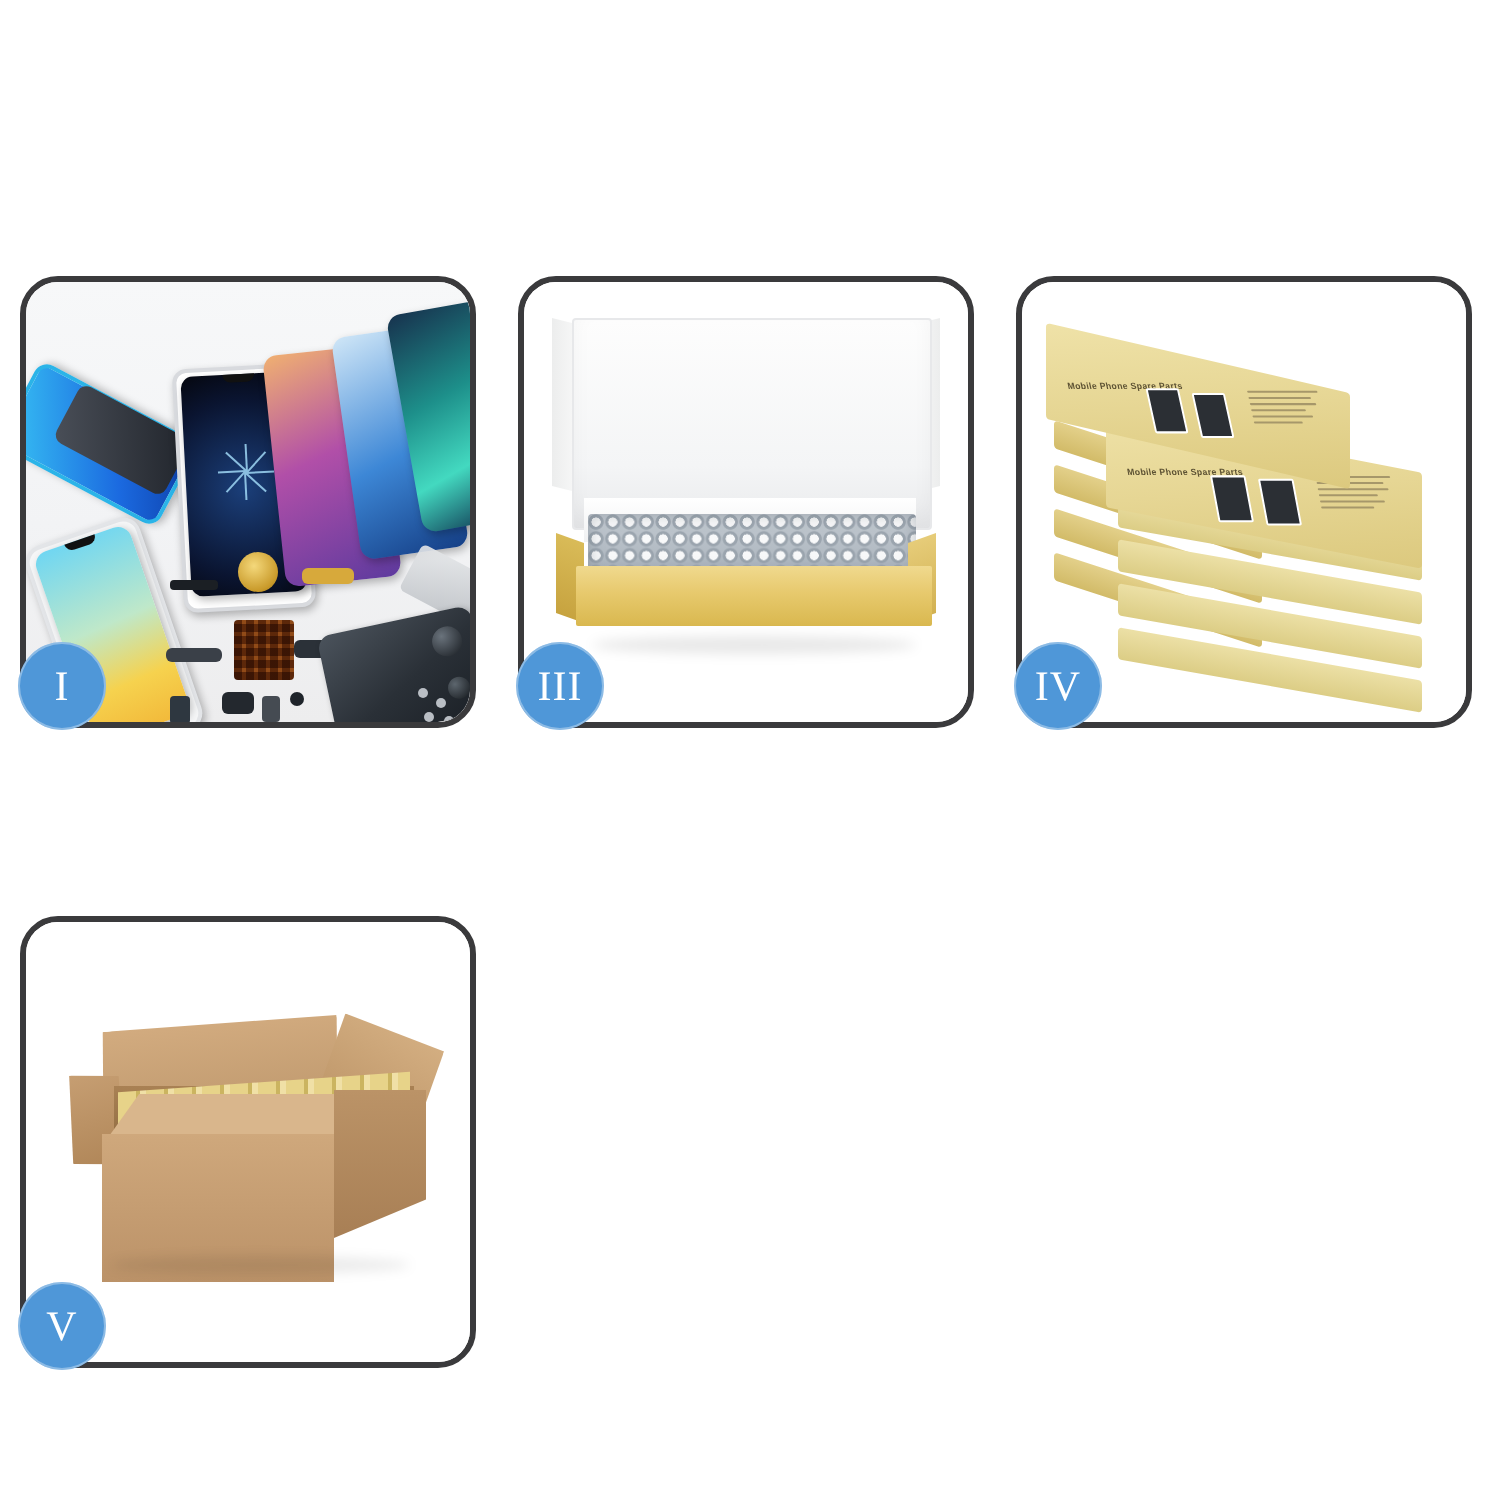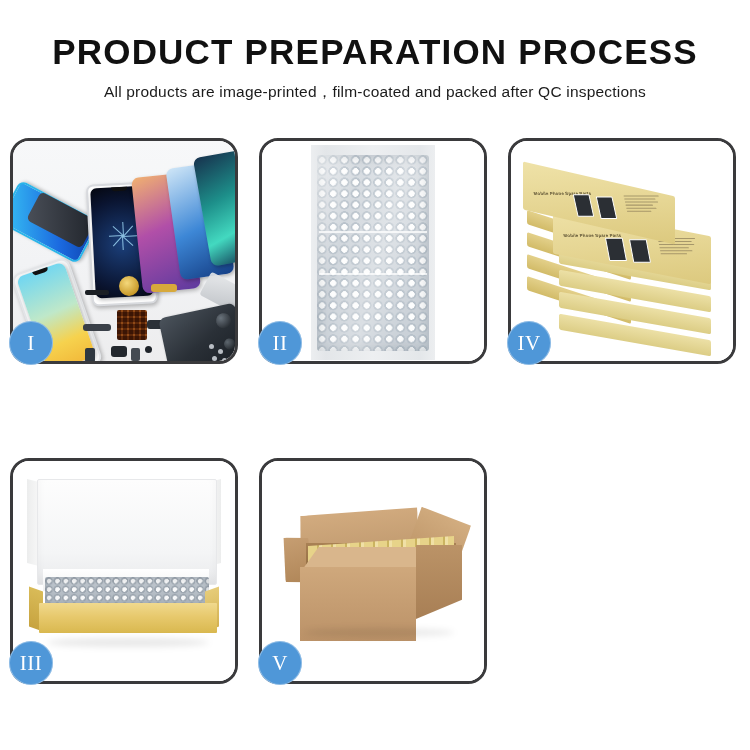--- a/index.html
+++ b/index.html
@@ -234,24 +234,20 @@
     transform:rotate(22deg);border-radius:1px;opacity:.85;}
   .c6-seam{position:absolute;background:rgba(120,92,58,.45);}
   .c6-shadow{position:absolute;left:24px;bottom:4px;width:152px;height:9px;border-radius:50%;
     background:rgba(0,0,0,.08);filter:blur(3px);}
 </style>
 </head>
 <body>
 
 <div class="page">
 
-  <div class="header">
-    <div class="title">PRODUCT PREPARATION PROCESS</div>
-    <div class="subtitle">All products are image-printed，film-coated and packed after QC inspections</div>
-  </div>
 
   <div class="grid">
 
     <div class="panel">
       <div class="panel-inner p1">
         <div class="phone-fan">
           <div class="ph a"></div>
           <div class="ph a2"></div>
           <div class="ph b"></div>
           <div class="ph b-scr">
@@ -295,91 +291,81 @@
             <i style="left:0;top:0;"></i>
               <i style="left:9px;top:5px;"></i>
             <i style="left:3px;top:12px;"></i>
               <i style="left:13px;top:14px;"></i>
           </div>
         </div>
       </div>
       <div class="badge">I</div>
     </div>
 
-    <div class="panel">
-      <div class="panel-inner p2">
-        <div class="bw-sheet"></div>
-        <div class="bw-bubbles"></div>
-        <div class="bw-gloss"></div>
-        <div class="bw-seam" style="top:90px;"></div>
-        <div class="bw-seam" style="top:132px;"></div>
-      </div>
-      <div class="badge">II</div>
-    </div>
-
-    <div class="panel">
-      <div class="panel-inner p4">
-        <div class="stack">
-
-          <div class="kb kb-side" style="left:8px;  top:62px; width:104px;height:14px;transform:skewY(18deg);"></div>
-          <div class="kb kb-side" style="left:8px;  top:84px; width:104px;height:14px;transform:skewY(18deg);"></div>
-          <div class="kb kb-side" style="left:8px;  top:106px;width:104px;height:14px;transform:skewY(18deg);"></div>
-          <div class="kb kb-side" style="left:8px;  top:128px;width:104px;height:14px;transform:skewY(18deg);"></div>
-
-          <div class="kb kb-front" style="left:40px; top:96px; width:152px;height:16px;transform:skewY(10deg);"></div>
-          <div class="kb kb-front" style="left:40px; top:118px;width:152px;height:16px;transform:skewY(10deg);"></div>
-          <div class="kb kb-front" style="left:40px; top:140px;width:152px;height:16px;transform:skewY(10deg);"></div>
-          <div class="kb kb-front" style="left:40px; top:162px;width:152px;height:16px;transform:skewY(10deg);"></div>
-
-          <div class="kb kb-top" style="left:34px;top:56px;width:158px;height:48px;transform:skewY(11deg);">
-            <div class="kb-label" style="left:10px;top:20px;transform:rotate(-11deg);">Mobile Phone Spare Parts</div>
-            <div class="kb-swatch" style="left:54px;top:20px;width:16px;height:21px;transform:rotate(-11deg);"></div>
-            <div class="kb-swatch" style="left:78px;top:17px;width:16px;height:21px;transform:rotate(-11deg);"></div>
-            <div class="kb-lines" style="left:106px;top:8px;width:40px;transform:rotate(-11deg);">
-              <i style="width:38px"></i>
-                <i style="width:34px"></i>
-                <i style="width:36px"></i>
-              <i style="width:30px"></i>
-                <i style="width:33px"></i>
-                <i style="width:27px"></i>
-            </div>
-          </div>
-
-          <div class="kb kb-top" style="left:4px;top:14px;width:152px;height:48px;transform:skewY(13deg);">
-            <div class="kb-label" style="left:10px;top:20px;transform:rotate(-13deg);">Mobile Phone Spare Parts</div>
-            <div class="kb-swatch" style="left:52px;top:19px;width:15px;height:20px;transform:rotate(-13deg);"></div>
-            <div class="kb-swatch" style="left:75px;top:16px;width:15px;height:20px;transform:rotate(-13deg);"></div>
-            <div class="kb-lines" style="left:102px;top:6px;width:40px;transform:rotate(-13deg);">
-              <i style="width:36px"></i>
-                <i style="width:32px"></i>
-                <i style="width:34px"></i>
-              <i style="width:28px"></i>
-                <i style="width:31px"></i>
-                <i style="width:25px"></i>
-            </div>
-          </div>
-
-        </div>
-      </div>
-      <div class="badge">IV</div>
-    </div>
 
     <div class="panel">
       <div class="panel-inner p3">
         <div class="b3-lidflapL"></div>
         <div class="b3-lidflapR"></div>
         <div class="b3-lid"></div>
         <div class="b3-inner"></div>
         <div class="b3-bubble"></div>
         <div class="b3-sideL"></div>
         <div class="b3-sideR"></div>
         <div class="b3-front"></div>
         <div class="b3-shadow"></div>
       </div>
       <div class="badge">III</div>
+    </div>
+
+    <div class="panel">
+      <div class="panel-inner p4">
+        <div class="stack">
+
+          <div class="kb kb-side" style="left:8px;  top:62px; width:104px;height:14px;transform:skewY(18deg);"></div>
+          <div class="kb kb-side" style="left:8px;  top:84px; width:104px;height:14px;transform:skewY(18deg);"></div>
+          <div class="kb kb-side" style="left:8px;  top:106px;width:104px;height:14px;transform:skewY(18deg);"></div>
+          <div class="kb kb-side" style="left:8px;  top:128px;width:104px;height:14px;transform:skewY(18deg);"></div>
+
+          <div class="kb kb-front" style="left:40px; top:96px; width:152px;height:16px;transform:skewY(10deg);"></div>
+          <div class="kb kb-front" style="left:40px; top:118px;width:152px;height:16px;transform:skewY(10deg);"></div>
+          <div class="kb kb-front" style="left:40px; top:140px;width:152px;height:16px;transform:skewY(10deg);"></div>
+          <div class="kb kb-front" style="left:40px; top:162px;width:152px;height:16px;transform:skewY(10deg);"></div>
+
+          <div class="kb kb-top" style="left:34px;top:56px;width:158px;height:48px;transform:skewY(11deg);">
+            <div class="kb-label" style="left:10px;top:20px;transform:rotate(-11deg);">Mobile Phone Spare Parts</div>
+            <div class="kb-swatch" style="left:54px;top:20px;width:16px;height:21px;transform:rotate(-11deg);"></div>
+            <div class="kb-swatch" style="left:78px;top:17px;width:16px;height:21px;transform:rotate(-11deg);"></div>
+            <div class="kb-lines" style="left:106px;top:8px;width:40px;transform:rotate(-11deg);">
+              <i style="width:38px"></i>
+                <i style="width:34px"></i>
+                <i style="width:36px"></i>
+              <i style="width:30px"></i>
+                <i style="width:33px"></i>
+                <i style="width:27px"></i>
+            </div>
+          </div>
+
+          <div class="kb kb-top" style="left:4px;top:14px;width:152px;height:48px;transform:skewY(13deg);">
+            <div class="kb-label" style="left:10px;top:20px;transform:rotate(-13deg);">Mobile Phone Spare Parts</div>
+            <div class="kb-swatch" style="left:52px;top:19px;width:15px;height:20px;transform:rotate(-13deg);"></div>
+            <div class="kb-swatch" style="left:75px;top:16px;width:15px;height:20px;transform:rotate(-13deg);"></div>
+            <div class="kb-lines" style="left:102px;top:6px;width:40px;transform:rotate(-13deg);">
+              <i style="width:36px"></i>
+                <i style="width:32px"></i>
+                <i style="width:34px"></i>
+              <i style="width:28px"></i>
+                <i style="width:31px"></i>
+                <i style="width:25px"></i>
+            </div>
+          </div>
+
+        </div>
+      </div>
+      <div class="badge">IV</div>
     </div>
 
     <div class="panel">
       <div class="panel-inner p5">
         <div class="c5">
           <div class="c5-flapBack"></div>
           <div class="c5-flapRight"></div>
           <div class="c5-flapLeft"></div>
           <div class="c5-inner"></div>
           <div class="c5-goods"></div>

